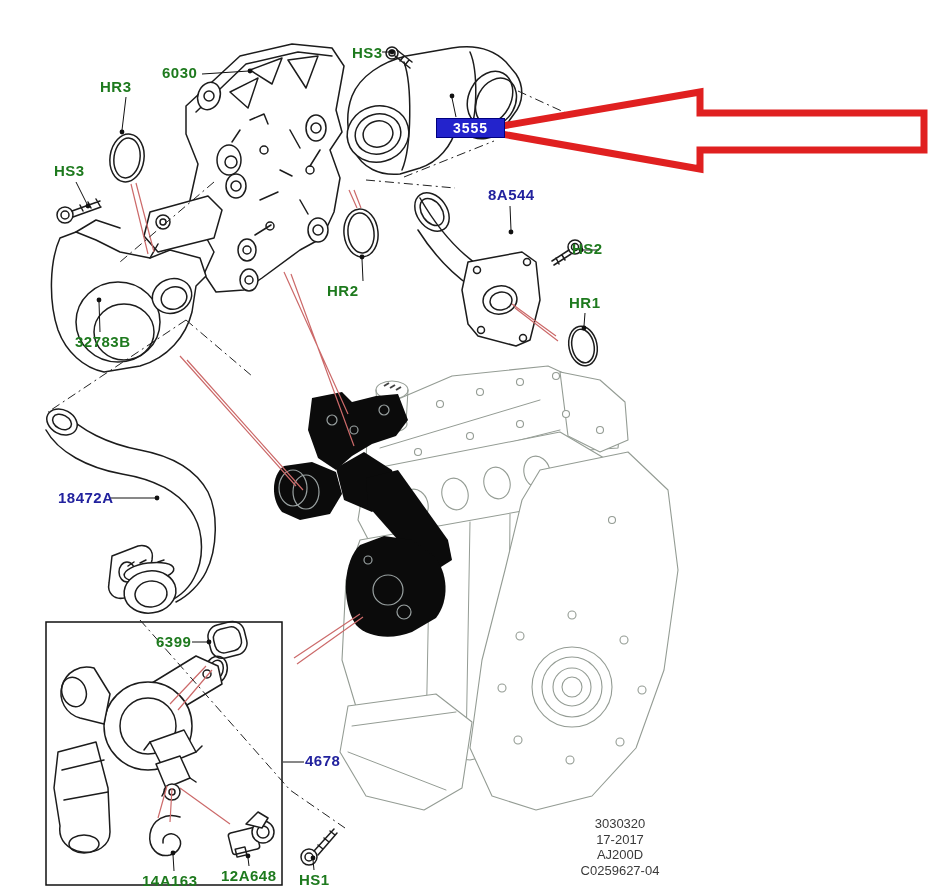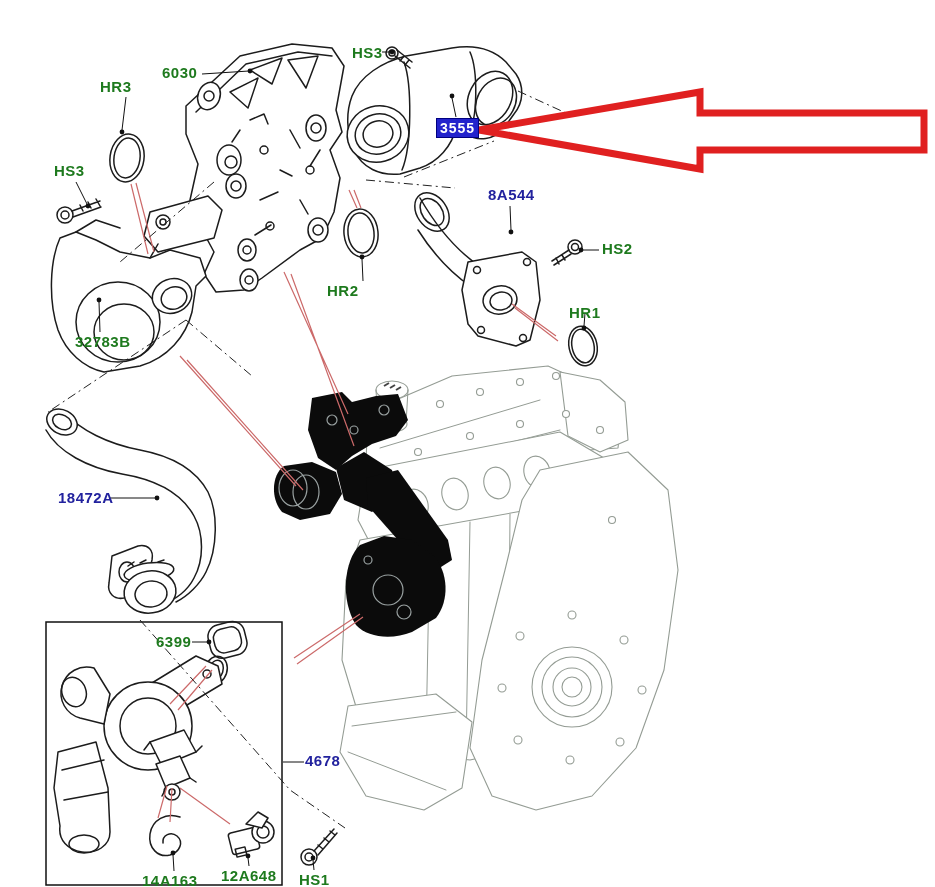--- a/index.html
+++ b/index.html
@@ -4,21 +4,21 @@
 <style>
   html,body{margin:0;padding:0;background:#fff;}
   #stage{position:relative;width:935px;height:887px;background:#ffffff;overflow:hidden;
          font-family:"Liberation Sans",sans-serif;}
   #art{position:absolute;left:0;top:0;}
   .lbl{position:absolute;font-weight:bold;font-size:15px;letter-spacing:.5px;white-space:nowrap;
        line-height:18px;cursor:pointer;}
   .green{color:var(--c-green-label,#1e7a1e);}
   .navy{color:var(--c-navy-label,#22229e);}
   .hl{background:var(--c-highlight-bg,#2323cc);color:var(--c-highlight-text,#fff);
-      border:1px solid #000080;padding:0 3px;font-size:14px;letter-spacing:1px;}
+      border:1px solid #000080;padding:0 16px;font-size:14px;letter-spacing:1px;}
   #footer{position:absolute;left:553px;top:816px;width:134px;text-align:center;
           font-size:13px;color:#3a3a3a;line-height:15.5px;}
   
   .ink{stroke:#1c1c1c;fill:none;stroke-width:1.5;stroke-linejoin:round;stroke-linecap:round;}
   .inkf{stroke:#1c1c1c;fill:#ffffff;stroke-width:1.5;stroke-linejoin:round;}
   .eng{stroke:var(--c-engine-gray,#949c94);fill:#ffffff;stroke-width:1.1;stroke-linejoin:round;}
   .engl{stroke:var(--c-engine-gray,#949c94);fill:none;stroke-width:1;stroke-linecap:round;}
   .blk{fill:var(--c-black-part,#0b0b0b);stroke:none;}
   .blkd{stroke:#9aa2a2;fill:none;stroke-width:1.2;}
   .redl{stroke:var(--c-leader-red,#cc6a6a);fill:none;stroke-width:1.2;}
@@ -307,25 +307,31 @@
     <polygon class="arrow" points="479,130 700,92 700,113 924,113 924,150 700,150 700,169"></polygon>
   </g>
 </svg>
 
 <div class="lbl green" style="left:100px;top:78px">HR3</div>
 <div class="lbl green" style="left:162px;top:64px">6030</div>
 <div class="lbl green" style="left:352px;top:44px">HS3</div>
 <div class="lbl hl" style="left:436px;top:118px">3555</div>
 <div class="lbl green" style="left:54px;top:162px">HS3</div>
 <div class="lbl navy" style="left:488px;top:186px">8A544</div>
-<div class="lbl green" style="left:602px;top:240px">HS2</div>
-<div class="lbl green" style="left:569px;top:304px">HR1</div>
+<div class="lbl green" style="left:572px;top:240px">HS2</div>
+<div class="lbl green" style="left:569px;top:294px">HR1</div>
 <div class="lbl green" style="left:327px;top:282px">HR2</div>
 <div class="lbl green" style="left:75px;top:333px">32783B</div>
 <div class="lbl navy" style="left:58px;top:489px">18472A</div>
 <div class="lbl green" style="left:156px;top:633px">6399</div>
 <div class="lbl navy" style="left:305px;top:752px">4678</div>
 <div class="lbl green" style="left:142px;top:872px">14A163</div>
 <div class="lbl green" style="left:221px;top:867px">12A648</div>
 <div class="lbl green" style="left:299px;top:871px">HS1</div>
 
-
+<div id="footer">
+  <div>3030320</div>
+  <div>17-2017</div>
+  <div>AJ200D</div>
+  <div>C0259627-04</div>
 </div>
 
+</div>
+
 </body></html>

